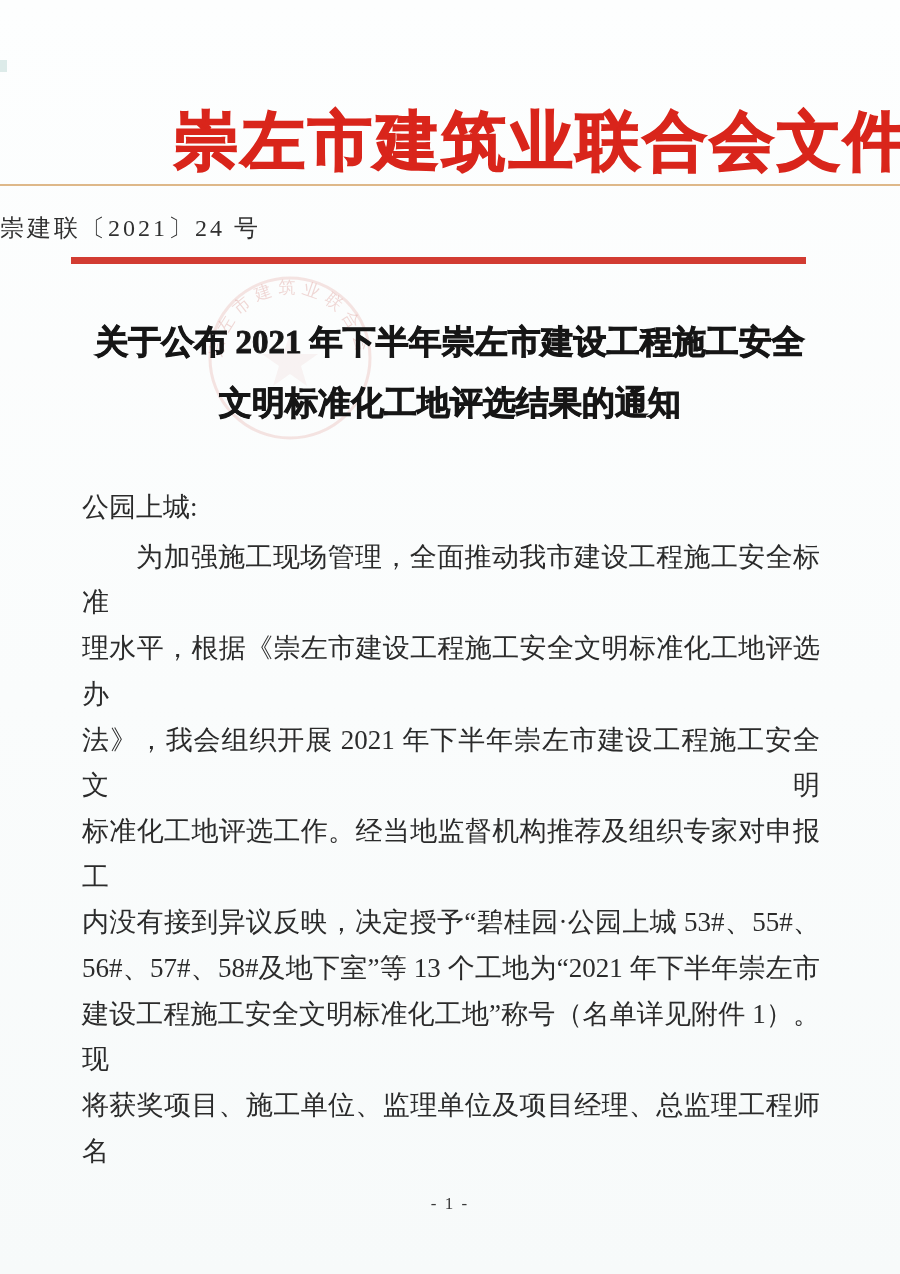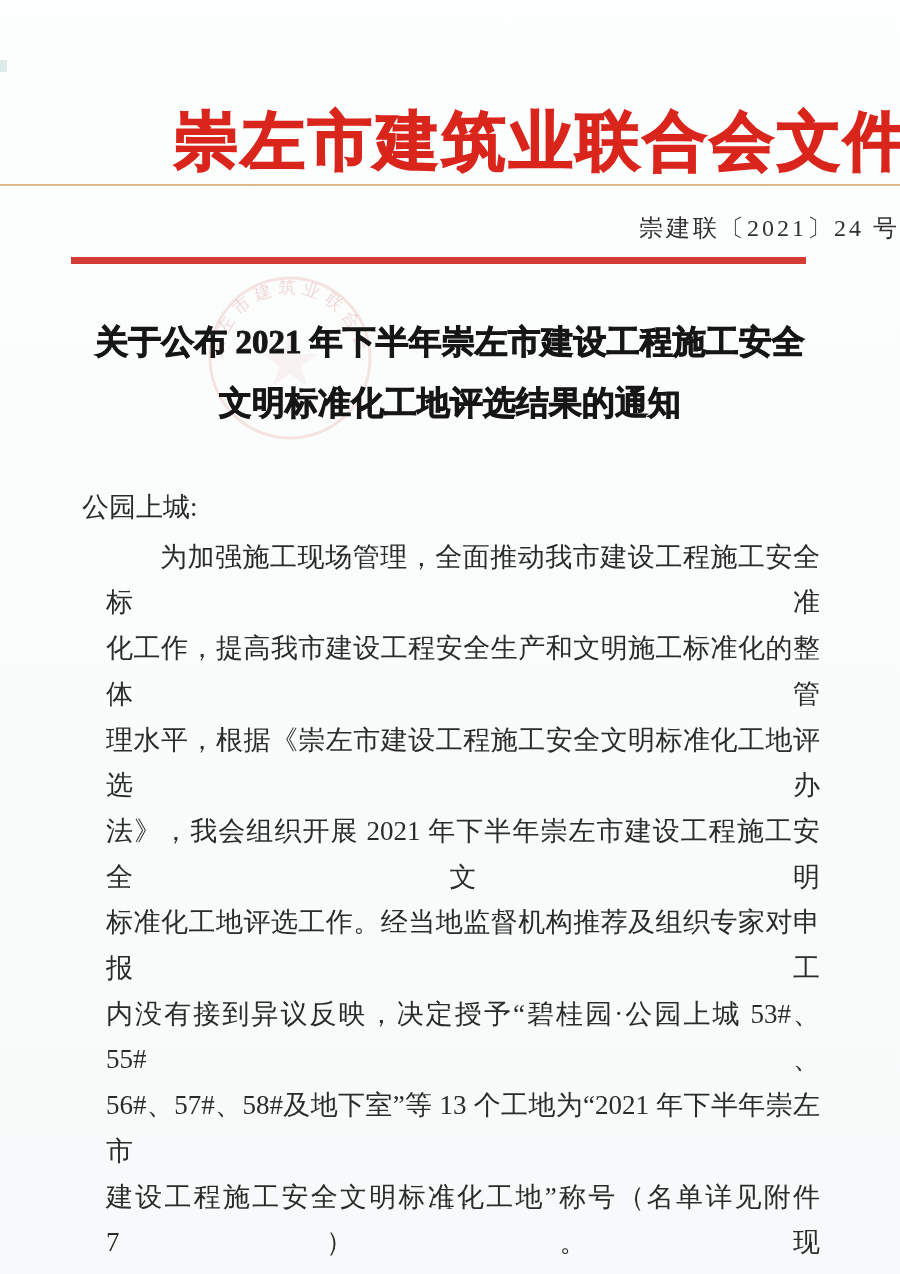--- a/index.html
+++ b/index.html
@@ -50,21 +50,21 @@
     width: 100%;
     height: 2px;
     background: var(--tan, #d8ab74);
     opacity: 0.85;
   }
   .doc-number {
     position: absolute;
     top: 212px;
     left: 0;
     width: 100%;
-    text-align: right;
+    text-align: left;
     font-size: 24px;
     letter-spacing: 3px;
     color: #303030;
     white-space: nowrap;
   }
   .red-rule {
     position: absolute;
     top: 257px;
     left: 71px;
     width: 735px;
@@ -105,21 +105,21 @@
     width: 738px;
     z-index: 2;
     font-size: 27px;
     line-height: 45.7px;
     color: #2b2b2b;
   }
   .salutation {
     text-align: left;
     margin-bottom: 4px;
   }
-  .body-line { text-align: justify; margin-left: 24px; }
+  .body-line { text-align: justify; }
   .body-line.fill { text-align-last: justify; }
   .body-line.indent { text-indent: 2em; }
   
   .page-number {
     position: absolute;
     top: 1194px;
     left: 0;
     width: 100%;
     text-align: center;
     font-size: 17px;
@@ -156,26 +156,25 @@
 
   <div class="doc-title">
     <div>关于公布 2021 年下半年崇左市建设工程施工安全</div>
     <div>文明标准化工地评选结果的通知</div>
   </div>
 
   <div class="body-text">
     <div class="salutation">公园上城:</div>
     <div>
         <div class="body-line indent fill">为加强施工现场管理，全面推动我市建设工程施工安全标准</div>
-        <div class="body-line fill">化工作，提高我市建设工程安全生产和文明施工标准化的整体管</div>
         <div class="body-line fill">理水平，根据《崇左市建设工程施工安全文明标准化工地评选办</div>
         <div class="body-line fill">法》，我会组织开展 2021 年下半年崇左市建设工程施工安全文明</div>
         <div class="body-line fill">标准化工地评选工作。经当地监督机构推荐及组织专家对申报工</div>
         <div class="body-line fill">内没有接到异议反映，决定授予“碧桂园·公园上城 53#、55#、</div>
         <div class="body-line fill">56#、57#、58#及地下室”等 13 个工地为“2021 年下半年崇左市</div>
-        <div class="body-line fill">建设工程施工安全文明标准化工地”称号（名单详见附件 7）。现</div>
+        <div class="body-line fill">建设工程施工安全文明标准化工地”称号（名单详见附件 1）。现</div>
         <div class="body-line fill">将获奖项目、施工单位、监理单位及项目经理、总监理工程师名</div>
       </div>
   </div>
 
   <div class="page-number">- 1 -</div>
 
 </div>
 
 </body></html>

